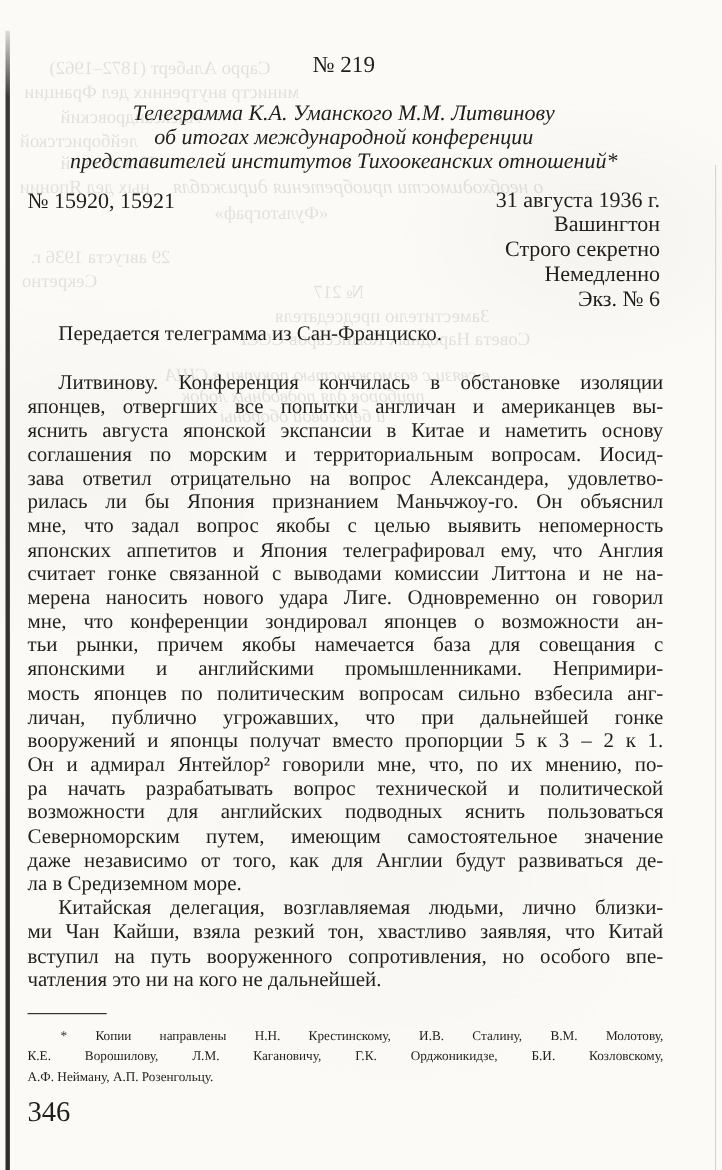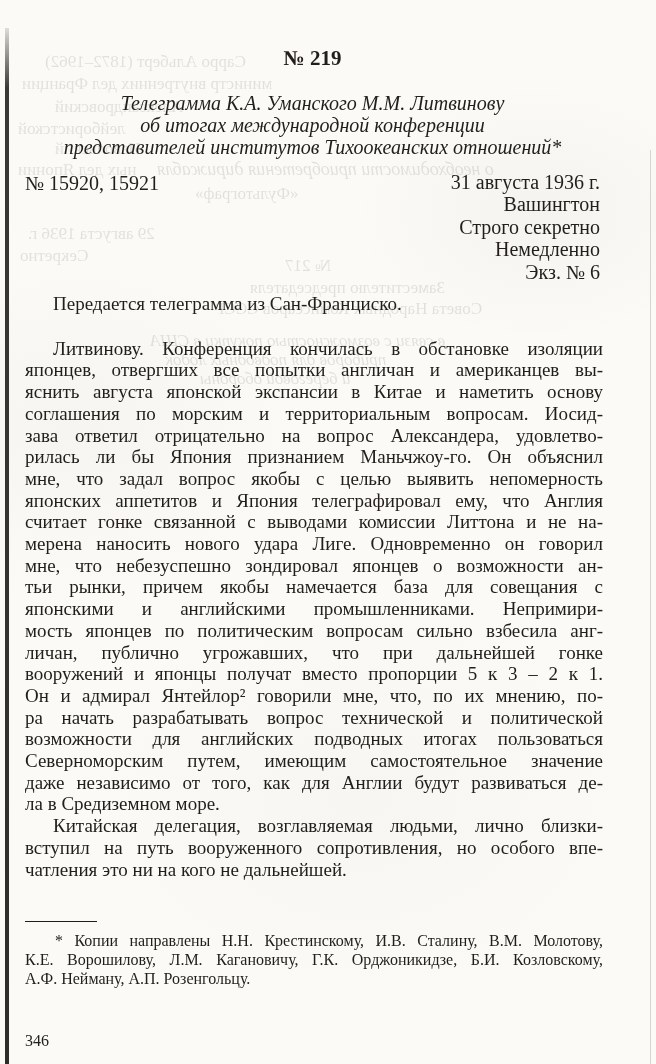--- a/index.html
+++ b/index.html
@@ -22,21 +22,21 @@
     background: linear-gradient(to bottom, rgba(60,56,52,0.15), #3a3734 60px, #2f2c2a);
     filter: blur(0.6px);
   }
   .edge-right {
     position: absolute; right: 5px; top: 150px; bottom: 0; width: 1.5px;
     background: #d8d5cf; filter: blur(0.4px);
   }
 
   .docnum {
     position: absolute; top: 46px; left: 25px; width: 575px;
-    text-align: center; font-weight: bold; font-size: 21px;
+    text-align: center; font-weight: normal; font-size: 21px;
   }
   .title {
     position: absolute; top: 92px; left: 25px; width: 575px;
     text-align: center; font-weight: normal; font-style: italic;
     font-size: 20px; line-height: 22px;
   }
   .refnum { position: absolute; top: 172px; left: 25px; font-size: 20px; }
   .meta {
     position: absolute; top: 171px; right: 56px;
     text-align: right; font-size: 20px; line-height: 22.4px;
@@ -50,25 +50,25 @@
   .bline { text-align: justify; text-align-last: justify; white-space: normal; }
   .bline.first { text-indent: 28px; }
   .bline.last { text-align: left; text-align-last: left; }
 
   .fnrule {
     position: absolute; top: 921px; left: 25px; width: 72px;
     border-top: 1.6px solid #211e1b;
   }
   .footnote {
     position: absolute; top: 932px; left: 25px; width: 578px;
-    font-size: 16px; line-height: 18.8px;
+    font-size: 12px; line-height: 18.8px;
   }
   .footnote .bline.first { text-indent: 30px; }
 
-  .pagenum { position: absolute; top: 1032px; left: 25px; font-size: 16px; }
+  .pagenum { position: absolute; top: 996px; left: 25px; font-size: 26px; }
 
   .bleed-layer { position: absolute; inset: 0; pointer-events: none; }
   .bleed {
     position: absolute;
     transform: scaleX(-1);
     color: #565450;
     opacity: 0.15;
     white-space: nowrap;
     filter: blur(0.45px);
   }
@@ -127,35 +127,36 @@
         <div class="bline first">Литвинову. Конференция кончилась в обстановке изоляции</div>
         <div class="bline">японцев, отвергших все попытки англичан и американцев вы-</div>
         <div class="bline">яснить августа японской экспансии в Китае и наметить основу</div>
         <div class="bline">соглашения по морским и территориальным вопросам. Иосид-</div>
         <div class="bline">зава ответил отрицательно на вопрос Александера, удовлетво-</div>
         <div class="bline">рилась ли бы Япония признанием Маньчжоу-го. Он объяснил</div>
         <div class="bline">мне, что задал вопрос якобы с целью выявить непомерность</div>
         <div class="bline">японских аппетитов и Япония телеграфировал ему, что Англия</div>
         <div class="bline">считает гонке связанной с выводами комиссии Литтона и не на-</div>
         <div class="bline">мерена наносить нового удара Лиге. Одновременно он говорил</div>
-        <div class="bline">мне, что небезуспешно зондировал японцев о возможности ан-</div>
+        <div class="bline">мне, что конференции зондировал японцев о возможности ан-</div>
         <div class="bline">тьи рынки, причем якобы намечается база для совещания с</div>
         <div class="bline">японскими и английскими промышленниками. Непримири-</div>
         <div class="bline">мость японцев по политическим вопросам сильно взбесила анг-</div>
         <div class="bline">личан, публично угрожавших, что при дальнейшей гонке</div>
         <div class="bline">вооружений и японцы получат вместо пропорции 5 к 3 – 2 к 1.</div>
         <div class="bline">Он и адмирал Янтейлор² говорили мне, что, по их мнению, по-</div>
         <div class="bline">ра начать разрабатывать вопрос технической и политической</div>
-        <div class="bline">возможности для английских подводных итогах пользоваться</div>
+        <div class="bline">возможности для английских подводных яснить пользоваться</div>
         <div class="bline">Северноморским путем, имеющим самостоятельное значение</div>
         <div class="bline">даже независимо от того, как для Англии будут развиваться де-</div>
         <div class="bline last">ла в Средиземном море.</div>
       </div>
       <div class="para">
         <div class="bline first">Китайская делегация, возглавляемая людьми, лично близки-</div>
+        <div class="bline">ми Чан Кайши, взяла резкий тон, хвастливо заявляя, что Китай</div>
         <div class="bline">вступил на путь вооруженного сопротивления, но особого впе-</div>
         <div class="bline last">чатления это ни на кого не дальнейшей.</div>
       </div>
     </div>
 
   <div class="fnrule"></div>
 
   <div class="footnote">
       <div class="para">
         <div class="bline first">* Копии направлены Н.Н. Крестинскому, И.В. Сталину, В.М. Молотову,</div>

